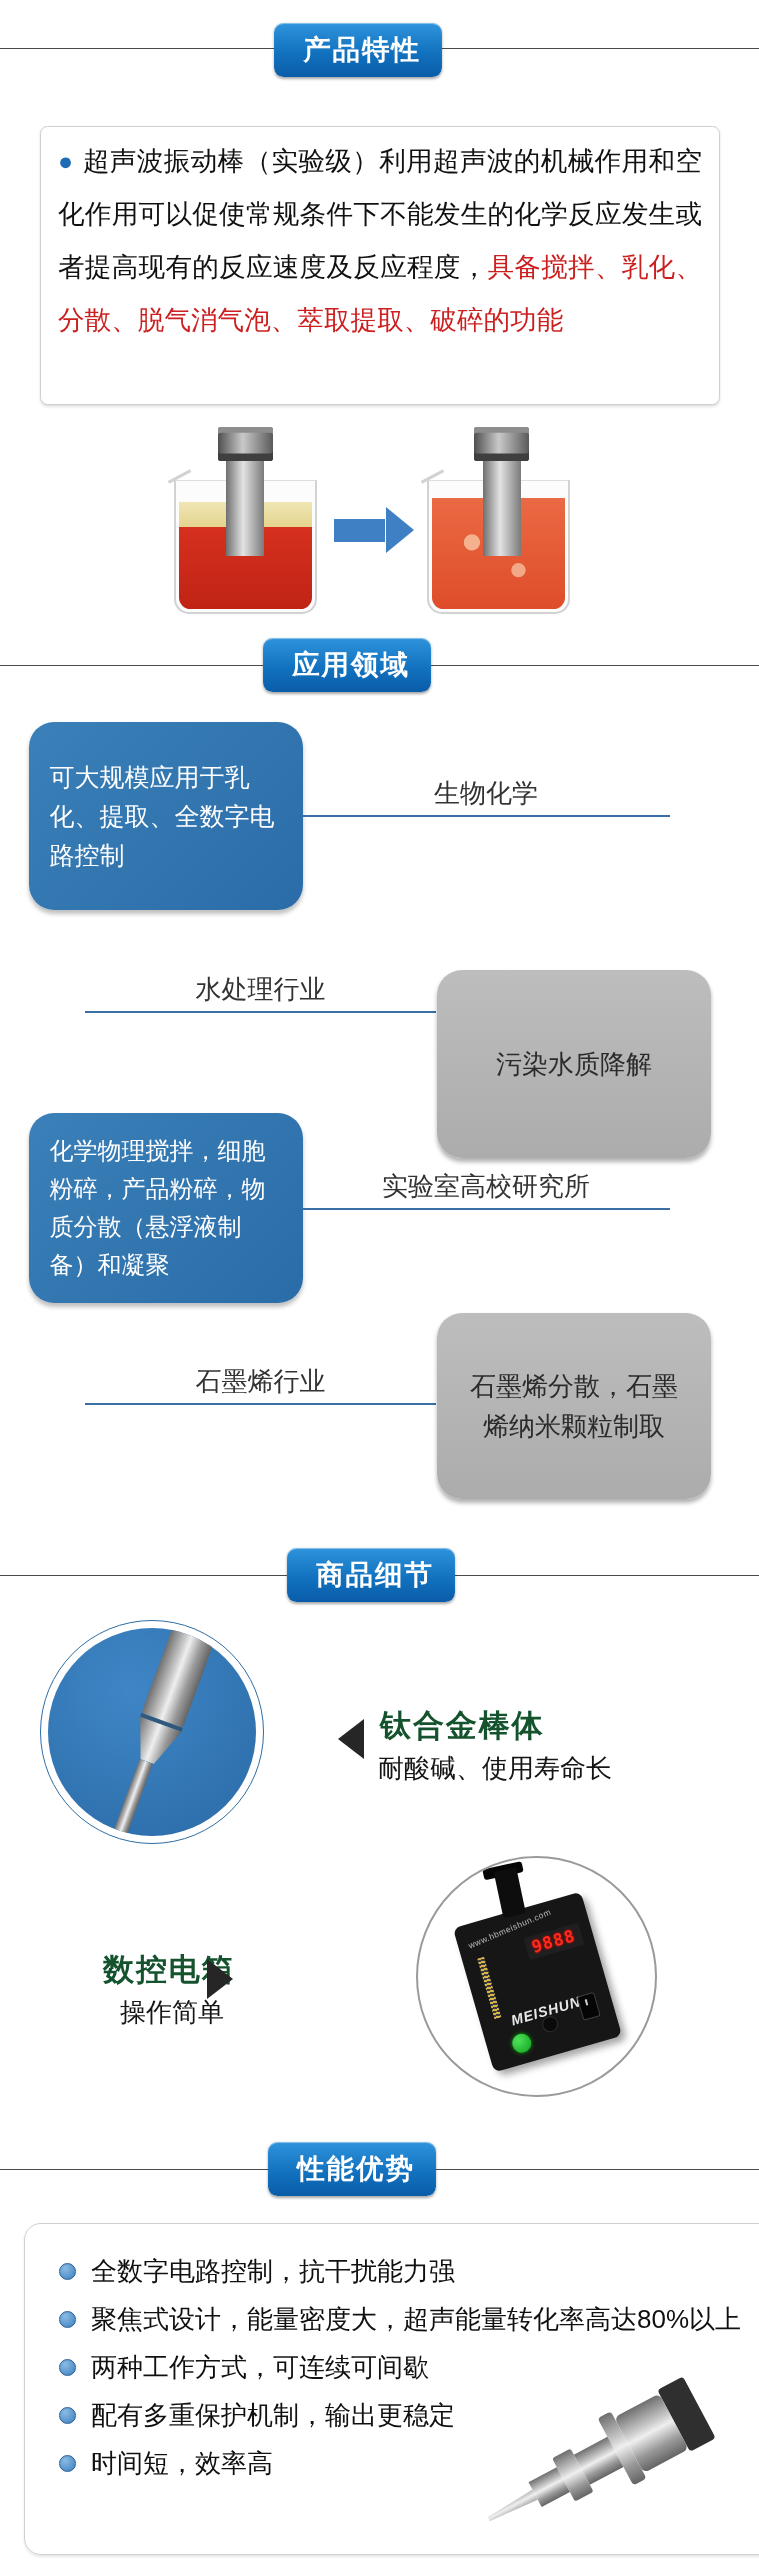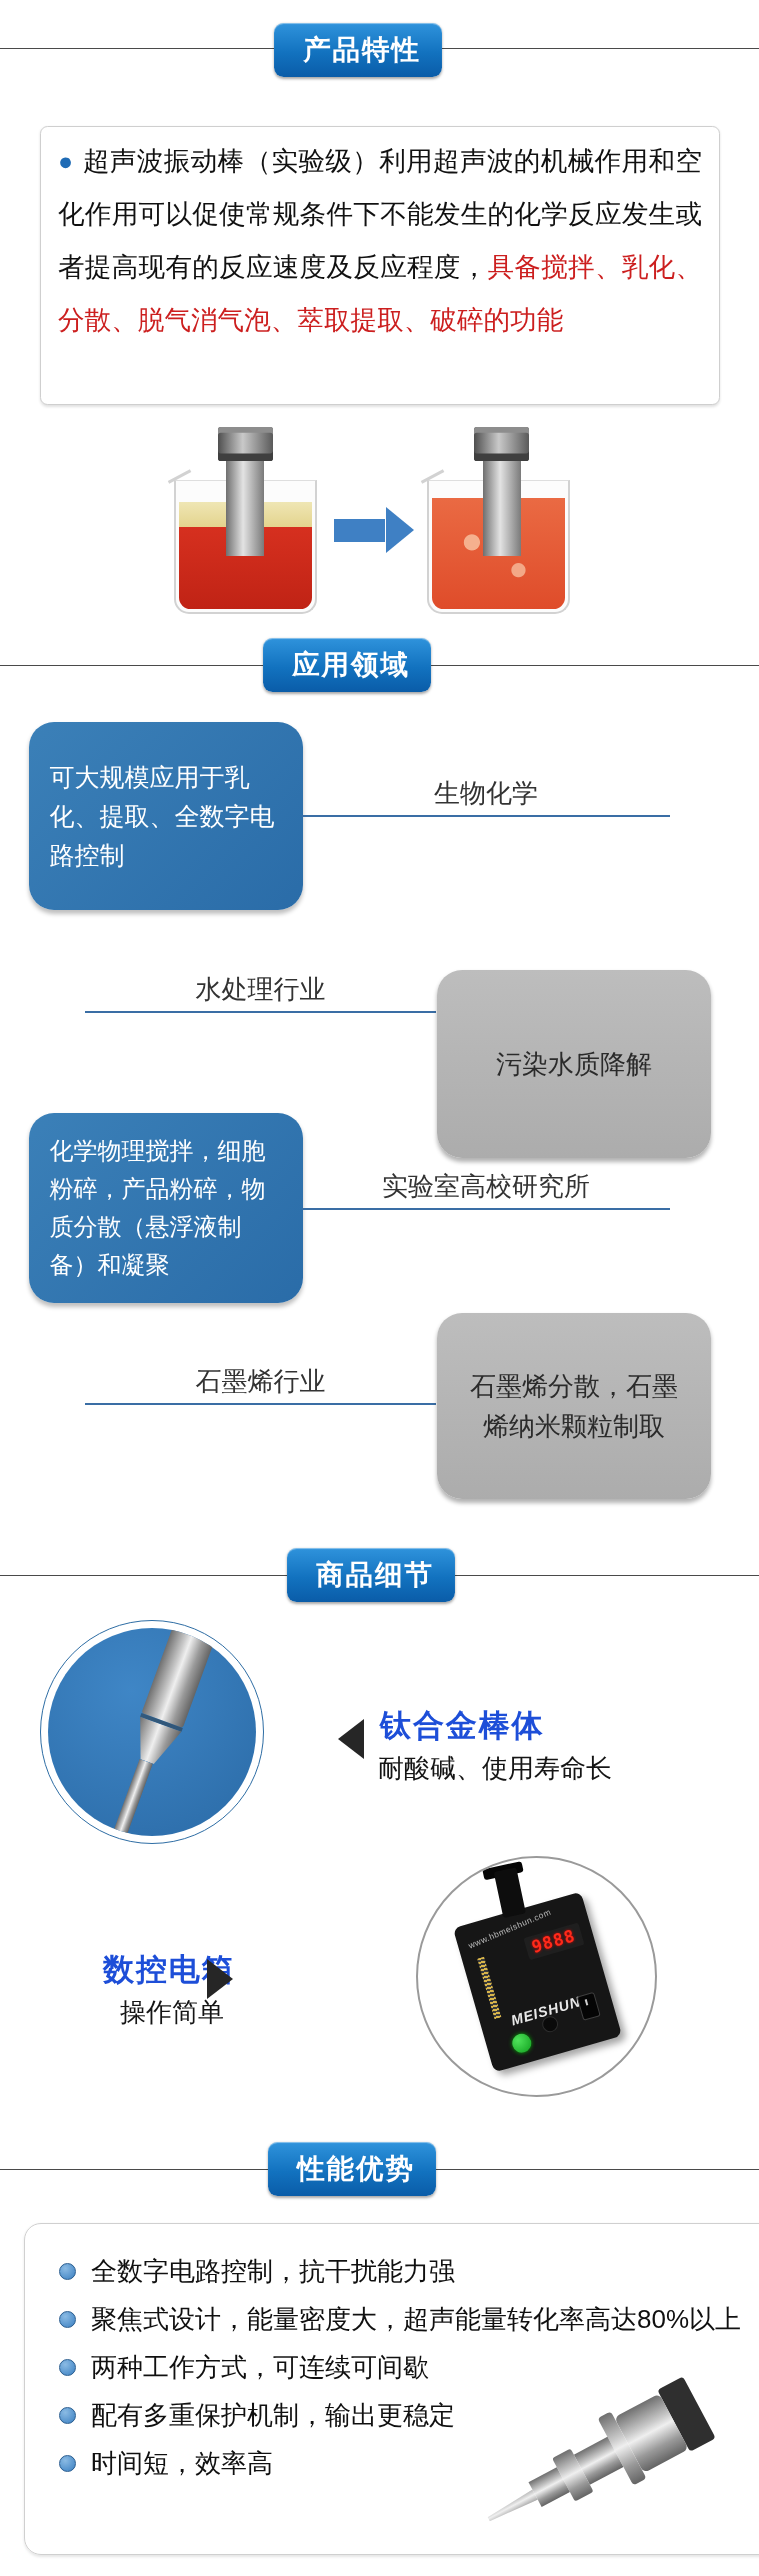--- a/index.html
+++ b/index.html
@@ -48,21 +48,21 @@
     border:1.9px solid #2e6da4;background:#fff;}
   .circle-ring-blue .inner{position:absolute;left:6.6px;top:6.6px;right:6.6px;bottom:6.6px;border-radius:50%;
     background:radial-gradient(circle at 40% 30%,#3f86c6,#2a6aa6);overflow:hidden;}
   .metal{background:linear-gradient(90deg,#6f6f6f 0%,#c9c9c9 35%,#efefef 48%,#9a9a9a 75%,#646464 100%);}
   .rod-stack{position:absolute;left:84px;top:-7.6px;width:44px;transform:rotate(20deg);}
   .rod-top{width:44px;height:99px;border-radius:2.8px;}
   .rod-band{width:44px;height:3.8px;background:rgba(40,40,40,.45);}
   .rod-taper{width:44px;height:40px;clip-path:polygon(0 0,100% 0,66% 100%,34% 100%);}
   .rod-tip{width:14.2px;height:103px;margin-left:14.2px;border-radius:0 0 3.8px 3.8px;}
 
-  .detail-title{position:absolute;font-size:31px;font-weight:bold;color:#1d4ed8;letter-spacing:1.9px;}
+  .detail-title{position:absolute;font-size:31px;font-weight:bold;color:#14532d;letter-spacing:1.9px;}
   .detail-desc{position:absolute;font-size:26px;color:#151515;}
   .tri-left{position:absolute;width:0;height:0;border-top:20px solid transparent;border-bottom:20px solid transparent;border-right:26px solid #262626;}
   .tri-right{position:absolute;width:0;height:0;border-top:20px solid transparent;border-bottom:20px solid transparent;border-left:26px solid #262626;}
 
   .circle-ring-gray{position:absolute;left:416px;top:1856px;width:237px;height:237px;border-radius:50%;
     border:2.8px solid #9a9a9a;background:#fff;overflow:hidden;}
   .ctrl-box{position:absolute;left:53px;top:49px;width:133px;height:150px;background:#161616;border-radius:7.6px;
     transform:rotate(-16deg);box-shadow:3.8px 5.7px 7.6px rgba(0,0,0,.35);}
   .ctrl-handle{position:absolute;left:53px;top:-42px;width:23px;height:47px;background:#0d0d0d;border-radius:2.8px;transform:rotate(4deg);}
   .ctrl-handle-bar{position:absolute;left:44px;top:-47px;width:40px;height:11.4px;background:#050505;border-radius:2.8px;transform:rotate(4deg);}

